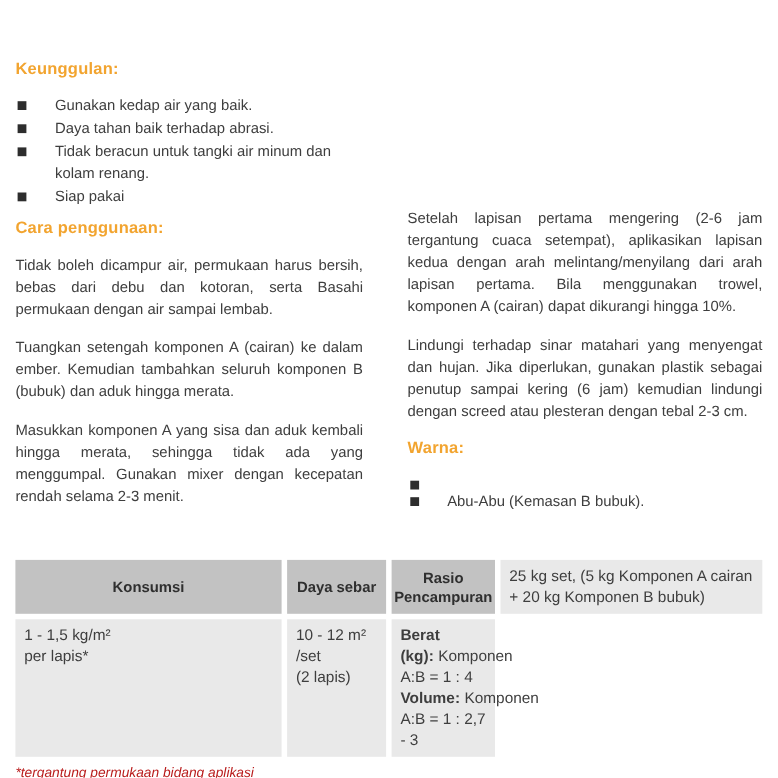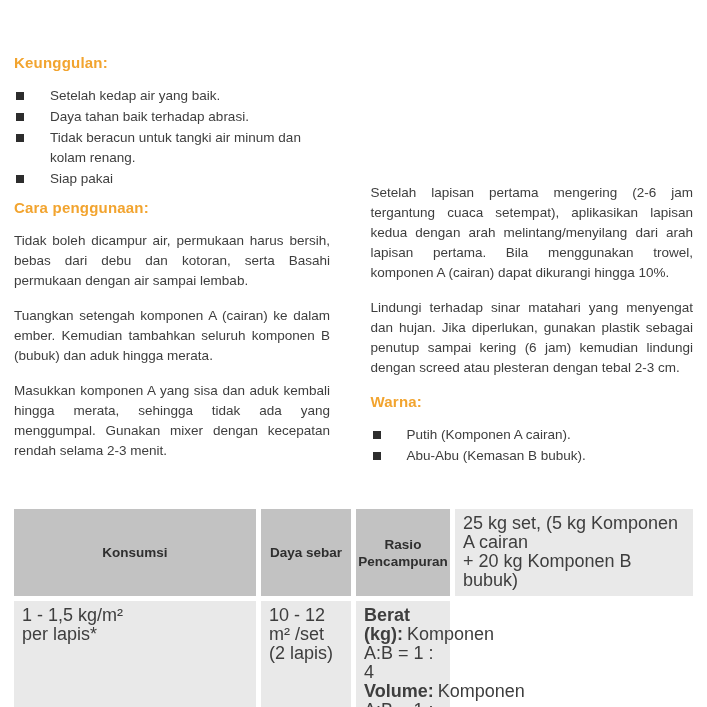--- a/index.html
+++ b/index.html
@@ -73,21 +73,21 @@
     display: flex;
     align-items: center;
     justify-content: center;
     text-align: center;
     white-space: pre-line;
     line-height: 17px;
     padding: 2px 4px;
   }
   .td {
     background: var(--table-row-bg);
-    font-size: 18px;
+    font-size: 14px;
     line-height: 19px;
     padding: 5px 8px 6px 8px;
     white-space: pre-line;
   }
   .td-rasio { white-space: normal; }
   .rasio-line b { margin-right: 4px; text-align: right; }
 
   .footnote {
     font-style: italic;
     font-size: 12.5px;
@@ -101,21 +101,21 @@
 <div class="page">
 
   <div class="columns">
 
     <div class="col-left">
       <h3 class="section-heading">Keunggulan:</h3>
 
       <div class="bullets">
         <div class="bullet-item">
           <span class="bullet-square"></span>
-          <span class="bullet-text">Setelah kedap air yang baik.</span>
+          <span class="bullet-text">Gunakan kedap air yang baik.</span>
         </div>
         <div class="bullet-item">
           <span class="bullet-square"></span>
           <span class="bullet-text">Daya tahan baik terhadap abrasi.</span>
         </div>
         <div class="bullet-item">
           <span class="bullet-square"></span>
           <span class="bullet-text">Tidak beracun untuk tangki air minum dan kolam renang.</span>
         </div>
         <div class="bullet-item">
@@ -133,21 +133,20 @@
     <div class="divider"></div>
 
     <div class="col-right">
       <p class="body-par">Setelah lapisan pertama mengering (2-6 jam tergantung cuaca setempat), aplikasikan lapisan kedua dengan arah melintang/menyilang dari arah lapisan pertama. Bila menggunakan trowel, komponen A (cairan) dapat dikurangi hingga 10%.</p>
       <p class="body-par">Lindungi terhadap sinar matahari yang menyengat dan hujan. Jika diperlukan, gunakan plastik sebagai penutup sampai kering (6 jam) kemudian lindungi dengan screed atau plesteran dengan tebal 2-3 cm.</p>
 
       <h3 class="section-heading mt">Warna:</h3>
       <div class="bullets">
         <div class="bullet-item">
           <span class="bullet-square"></span>
-          <span class="bullet-text">Putih (Komponen A cairan).</span>
         </div>
         <div class="bullet-item">
           <span class="bullet-square"></span>
           <span class="bullet-text">Abu-Abu (Kemasan B bubuk).</span>
         </div>
       </div>
     </div>
 
   </div>
 

